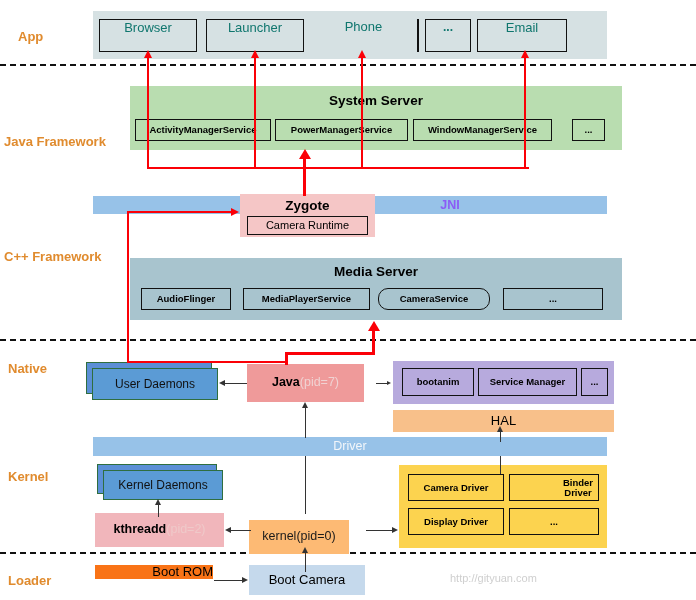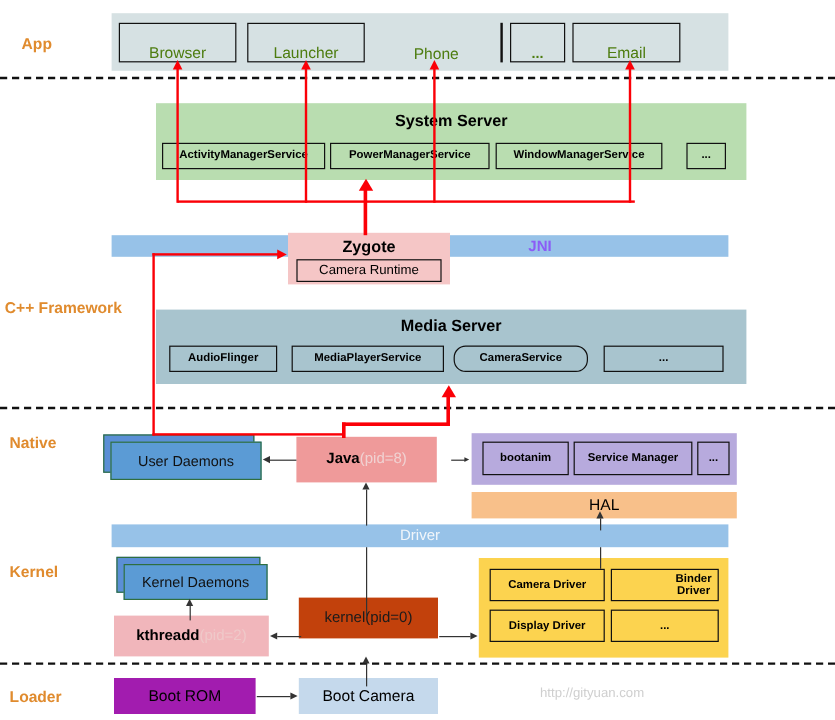--- a/index.html
+++ b/index.html
@@ -36,22 +36,22 @@
   .chip{
     border:1.4px solid #111;
     display:flex;align-items:center;justify-content:center;
     font-size:9.5px;font-weight:bold;color:#000;text-align:center;
     line-height:1.05;background:transparent;
   }
 
   
   .appbox{
     border:1.6px solid #111;background:#d6e1e3;
-    display:flex;align-items:flex-end;justify-content:center;
-    font-size:13px;color:#4d7c0f;
+    display:flex;align-items:flex-start;justify-content:center;
+    font-size:13px;color:#0f766e;
   }
   .appbox.noborder{border:none;background:transparent;}
   .vbar{background:#111;width:1.6px;}
 
   
   .solidbox{
     display:flex;align-items:center;justify-content:center;
     font-size:12.5px;text-align:center;line-height:1.1;
   }
 
@@ -117,20 +117,23 @@
   }
 </style>
 </head>
 <body>
 
 <div id="stage">
 
   <div class="abs layer-label" style="left:18px;top:26px;width:90px;height:20px;">
     <span>App</span>
   </div>
+  <div class="abs layer-label" style="left:4px;top:131px;width:125px;height:20px;">
+    <span>Java Framework</span>
+  </div>
   <div class="abs layer-label" style="left:4px;top:246px;width:125px;height:20px;">
     <span>C++ Framework</span>
   </div>
   <div class="abs layer-label" style="left:8px;top:358px;width:100px;height:20px;">
     <span>Native</span>
   </div>
   <div class="abs layer-label" style="left:8px;top:466px;width:100px;height:20px;">
     <span>Kernel</span>
   </div>
   <div class="abs layer-label" style="left:8px;top:570px;width:100px;height:20px;">
@@ -207,21 +210,21 @@
     <span>...</span>
   </div>
 
   <div class="abs stack-back" style="left:86px;top:362px;width:126px;height:32px;"></div>
   <div class="abs stack-front" style="left:92px;top:368px;width:126px;height:32px;">
     <span>User Daemons</span>
   </div>
 
   <div class="abs solidbox" style="left:247px;top:364px;width:117px;height:38px;background:#ef9a9a;">
     <span>
-      <span class="bold-n">Java</span><span class="pid-dim">(pid=8)</span>
+      <span class="bold-n">Java</span><span class="pid-dim">(pid=7)</span>
     </span>
   </div>
 
   <div class="abs band" style="left:393px;top:361px;width:221px;height:43px;background:#b7aadd;"></div>
   <div class="abs chip" style="left:402px;top:368px;width:72px;height:28px;font-weight:bold;">
     <span>bootanim</span>
   </div>
   <div class="abs chip" style="left:478px;top:368px;width:99px;height:28px;font-weight:bold;">
     <span>Service Manager</span>
   </div>
@@ -242,41 +245,41 @@
   <div class="abs stack-front" style="left:103px;top:470px;width:120px;height:30px;">
     <span>Kernel Daemons</span>
   </div>
 
   <div class="abs solidbox" style="left:95px;top:513px;width:129px;height:34px;background:#f1b6bb;">
     <span>
       <span class="bold-n">kthreadd</span><span class="pid-dim2">(pid=2)</span>
     </span>
   </div>
 
-  <div class="abs solidbox" style="left:249px;top:498px;width:116px;height:34px;background:#c2410c;color:#1b1b1b;">
+  <div class="abs solidbox" style="left:249px;top:520px;width:100px;height:34px;background:#fdba74;color:#1b1b1b;">
     <span>
       <span>kernel</span><span>(pid=0)</span>
     </span>
   </div>
 
   <div class="abs band" style="left:399px;top:465px;width:208px;height:83px;background:#fcd34f;"></div>
   <div class="abs chip" style="left:408px;top:474px;width:96px;height:27px;">
     <span>Camera Driver</span>
   </div>
   <div class="abs chip" style="left:509px;top:474px;width:90px;height:27px;padding-left:48px;">
     <span>Binder Driver</span>
   </div>
   <div class="abs chip" style="left:408px;top:508px;width:96px;height:27px;">
     <span>Display Driver</span>
   </div>
   <div class="abs chip" style="left:509px;top:508px;width:90px;height:27px;">
     <span>...</span>
   </div>
 
-  <div class="abs solidbox" style="left:95px;top:565px;width:118px;height:30px;background:#a21caf;font-size:13px;">
+  <div class="abs solidbox" style="left:95px;top:565px;width:118px;height:14px;background:#f97316;font-size:13px;justify-content:flex-end;">
     <span>Boot  ROM</span>
   </div>
   <div class="abs solidbox" style="left:249px;top:565px;width:116px;height:30px;background:#c5d9ec;font-size:13px;">
     <span>Boot Camera</span>
   </div>
 
   <div class="watermark" style="left:450px;top:572px;">
     <span>http://gityuan.com</span>
   </div>
 

